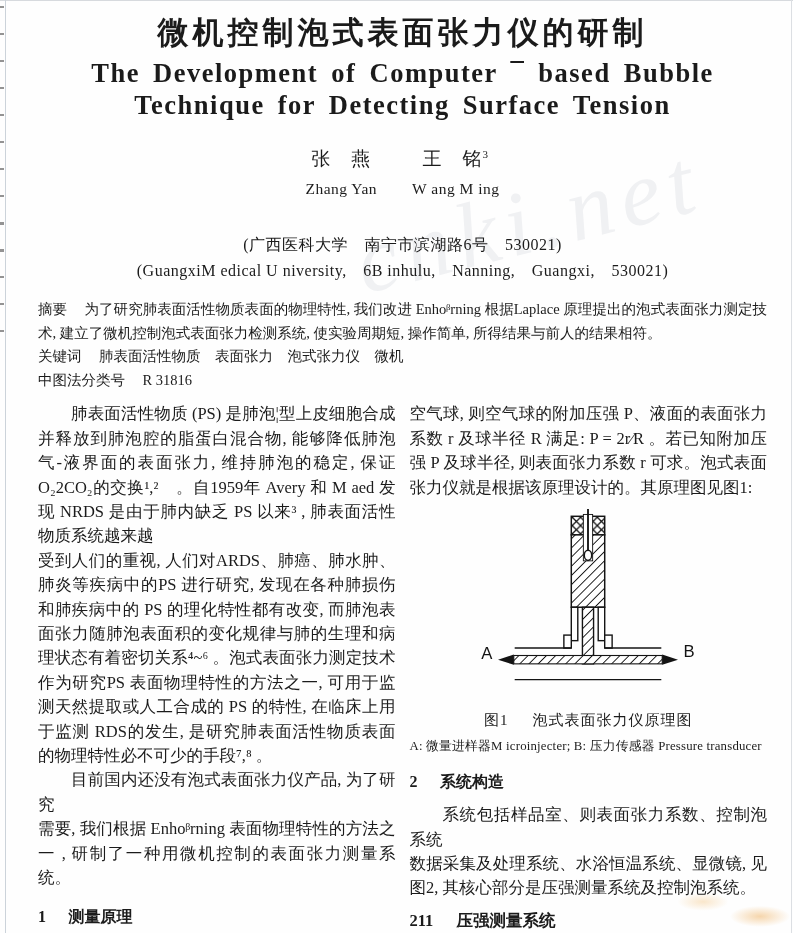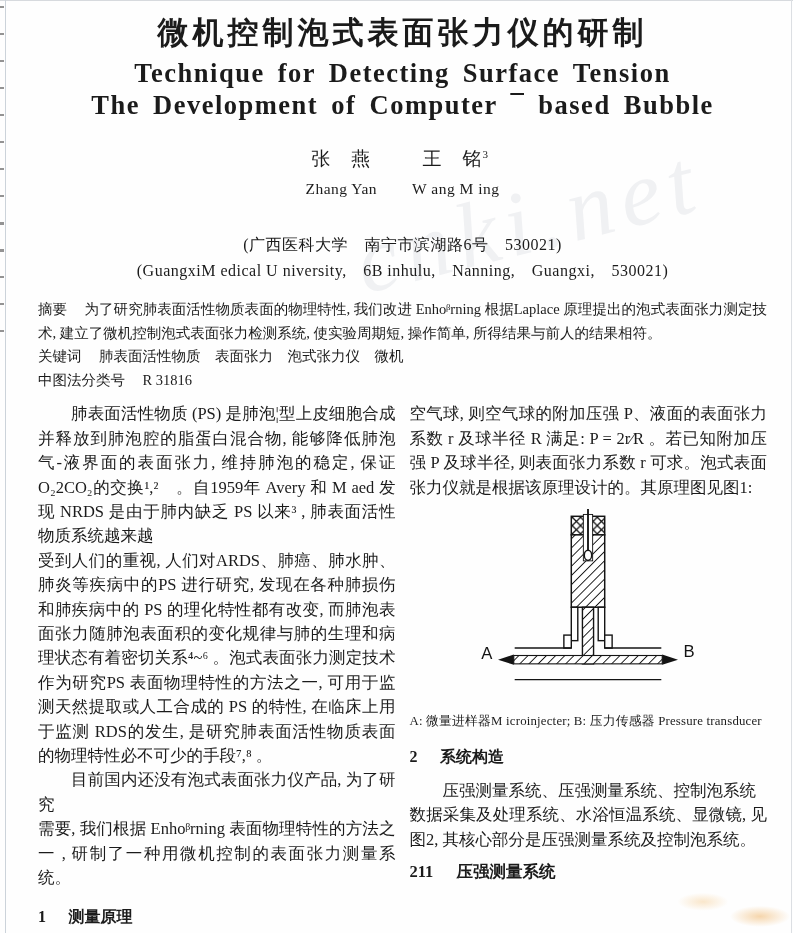--- a/index.html
+++ b/index.html
@@ -93,22 +93,22 @@
   <div class="edge-left-line"></div>
   <div class="edge-right-line"></div>
   <div class="edge-ticks"></div>
 
   <div class="wm-gray">cnki.net</div>
   <div class="wm-stain"></div>
 
   <div class="inner">
 
     <div class="title-cn">微机控制泡式表面张力仪的研制</div>
+    <div class="title-en">The Development of Computer ¯ based Bubble</div>
     <div class="title-en">Technique for Detecting Surface Tension</div>
-    <div class="title-en">The Development of Computer ¯ based Bubble</div>
 
     <div class="authors">
       <div class="author">
         <div class="author-cn"><span>张　燕</span><sup></sup></div>
         <div class="author-py">Zhang Yan</div>
       </div>
       <div class="author">
         <div class="author-cn"><span>王　铭</span><sup>3</sup></div>
         <div class="author-py">W ang M ing</div>
       </div>
@@ -172,24 +172,25 @@
             <line x1="143" y1="150" x2="204" y2="150" stroke="#141414" stroke-width="1.6"></line>
             <rect x="45" y="158" width="160" height="9" fill="url(#hatch)" stroke="#141414" stroke-width="1.2"></rect>
             <polygon points="28,162.5 45,157 45,168" fill="#141414"></polygon>
             <polygon points="222,162.5 205,157 205,168" fill="#141414"></polygon>
             <text x="10" y="162" font-size="18" font-family="Liberation Sans, sans-serif" fill="#141414">A</text>
             <text x="228" y="160" font-size="18" font-family="Liberation Sans, sans-serif" fill="#141414">B</text>
             <line x1="46" y1="184" x2="204" y2="184" stroke="#141414" stroke-width="1.6"></line>
           </svg>
         </div>
 
+        <div class="fig-cap-cn"><span>图1</span><span class="gap"></span><span>泡式表面张力仪原理图</span></div>
         <div class="fig-legend">A:  微量进样器M icroinjecter;  B:  压力传感器 Pressure transducer</div>
 
         <div class="sec-h"><span class="num">2</span><span>系统构造</span></div>
-        <p class="indent">压强测量系统、压强测量系统、控制泡系统</p>
+        <p class="indent">系统包括样品室、则表面张力系数、控制泡系统</p>
         <p class="mt-sm">数据采集及处理系统、水浴恒温系统、显微镜, 见图2, 其核心部分是压强测量系统及控制泡系统。</p>
         <div class="sec-h small"><span class="num">211</span><span>压强测量系统</span></div>
 
       </div>
 
     </div>
   </div>
 </div>
 
 </body></html>

